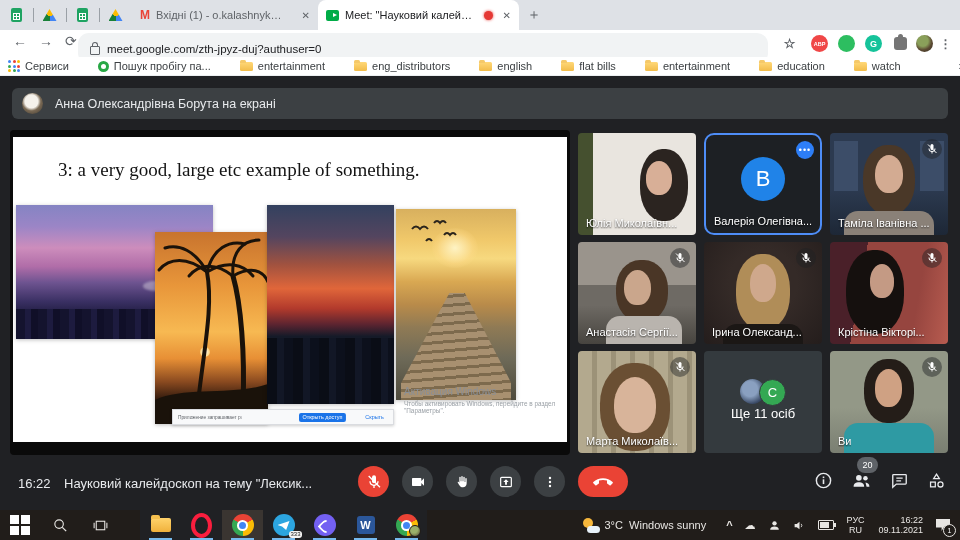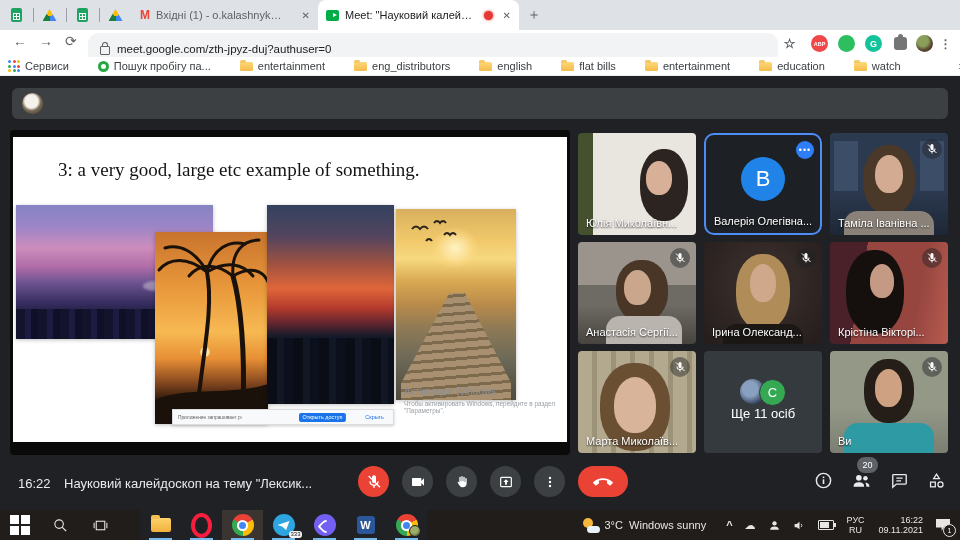--- a/index.html
+++ b/index.html
@@ -21,21 +21,21 @@
   .activetab{width:185px;background:#fff;border-radius:8px 8px 0 0;color:#202124;overflow:hidden}
   .meet-ic{width:13px;height:11px;background:#00ac47;border-radius:2px;position:relative;flex:0 0 auto}
   .meet-ic::after{content:"";position:absolute;right:2px;top:3px;border-left:4px solid #fff;border-top:2.5px solid transparent;border-bottom:2.5px solid transparent}
   .recdot{width:9px;height:9px;border-radius:50%;background:#e53935;box-shadow:0 0 3px #e53935;flex:0 0 auto;margin-left:auto}
   .newtab{font-size:14px;color:#5f6368;margin-left:8px}
   .tablabel{overflow:hidden;text-overflow:ellipsis;white-space:nowrap}
 
   
   .toolbar{position:absolute;top:30px;left:0;width:960px;height:27px;background:#fff}
   .navbtn{position:absolute;top:3px;font-size:14px;color:#5f6368}
-  .omnibox{position:absolute;left:88px;top:3px;width:690px;height:31px;background:#f1f3f4;border-radius:11px;display:flex;align-items:center;gap:7px;padding:0 12px;box-sizing:border-box}
+  .omnibox{position:absolute;left:78px;top:3px;width:690px;height:31px;background:#f1f3f4;border-radius:11px;display:flex;align-items:center;gap:7px;padding:0 12px;box-sizing:border-box}
   .lock{width:8px;height:7px;border:1.3px solid #5f6368;border-radius:1px;position:relative;margin-top:3px}
   .lock::before{content:"";position:absolute;left:1px;top:-5px;width:4px;height:4px;border:1.3px solid #5f6368;border-bottom:none;border-radius:4px 4px 0 0}
   .url{font-size:11.5px;color:#202124}
   .extbtn{position:absolute;top:5px;width:17px;height:17px;border-radius:50%;display:flex;align-items:center;justify-content:center;font-size:7px;font-weight:bold;color:#fff}
   .star{color:#5f6368;font-size:13px;background:none}
   .abp{background:#f04747;font-size:5.5px}
   .ever{background:#2dbe60}
   .gram{background:#15c39a;font-size:9px}
   .puzzle{background:#757575;border-radius:3px;width:13px;height:13px;top:7px}
   .puzzle::after{content:"";position:absolute;top:-3px;left:4px;width:5px;height:5px;border-radius:50%;background:#757575}
@@ -263,20 +263,21 @@
         <span>Другие закладки</span>
       </div>
     <div class="bk">
         <span class="rlist"></span>
         <span>Список для чтения</span>
       </div>
   </div>
 
   <div class="banner">
     <span class="bavatar"></span>
+    <span class="btext">Анна Олександрівна Борута на екрані</span>
   </div>
 
   <div class="stage">
     <div class="slide">
       <div class="slidetitle">3: a very good, large etc example of something.</div>
     </div>
     <div class="photo ph1">
       <div class="skyline"></div>
       <div class="smoke"></div>
     </div>

